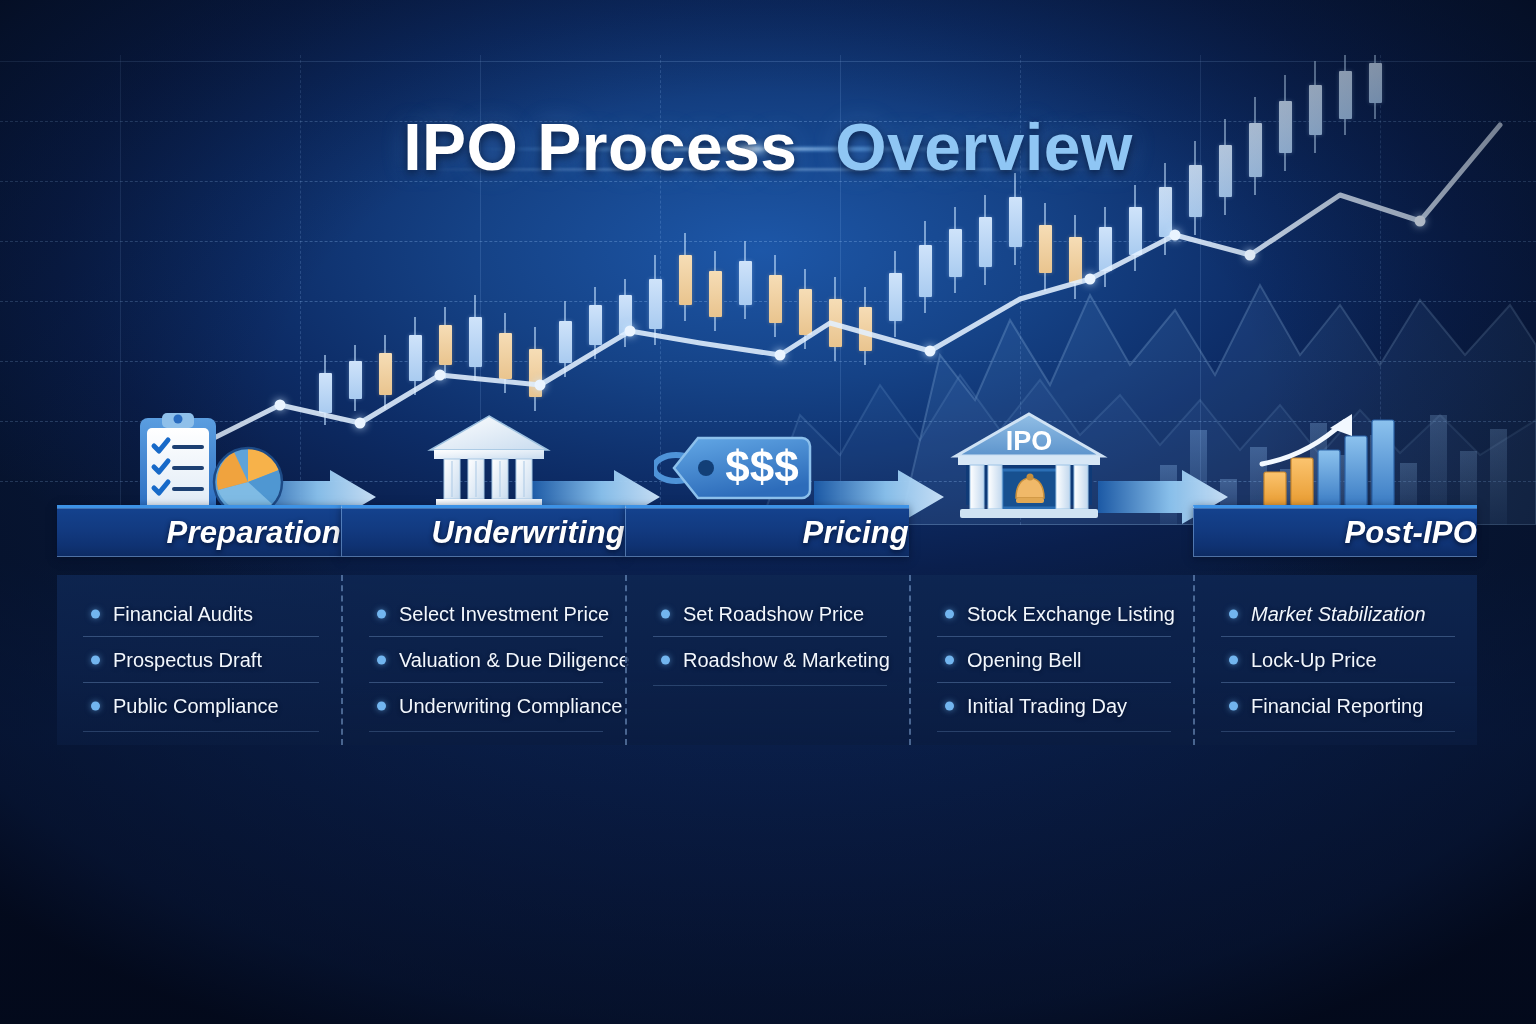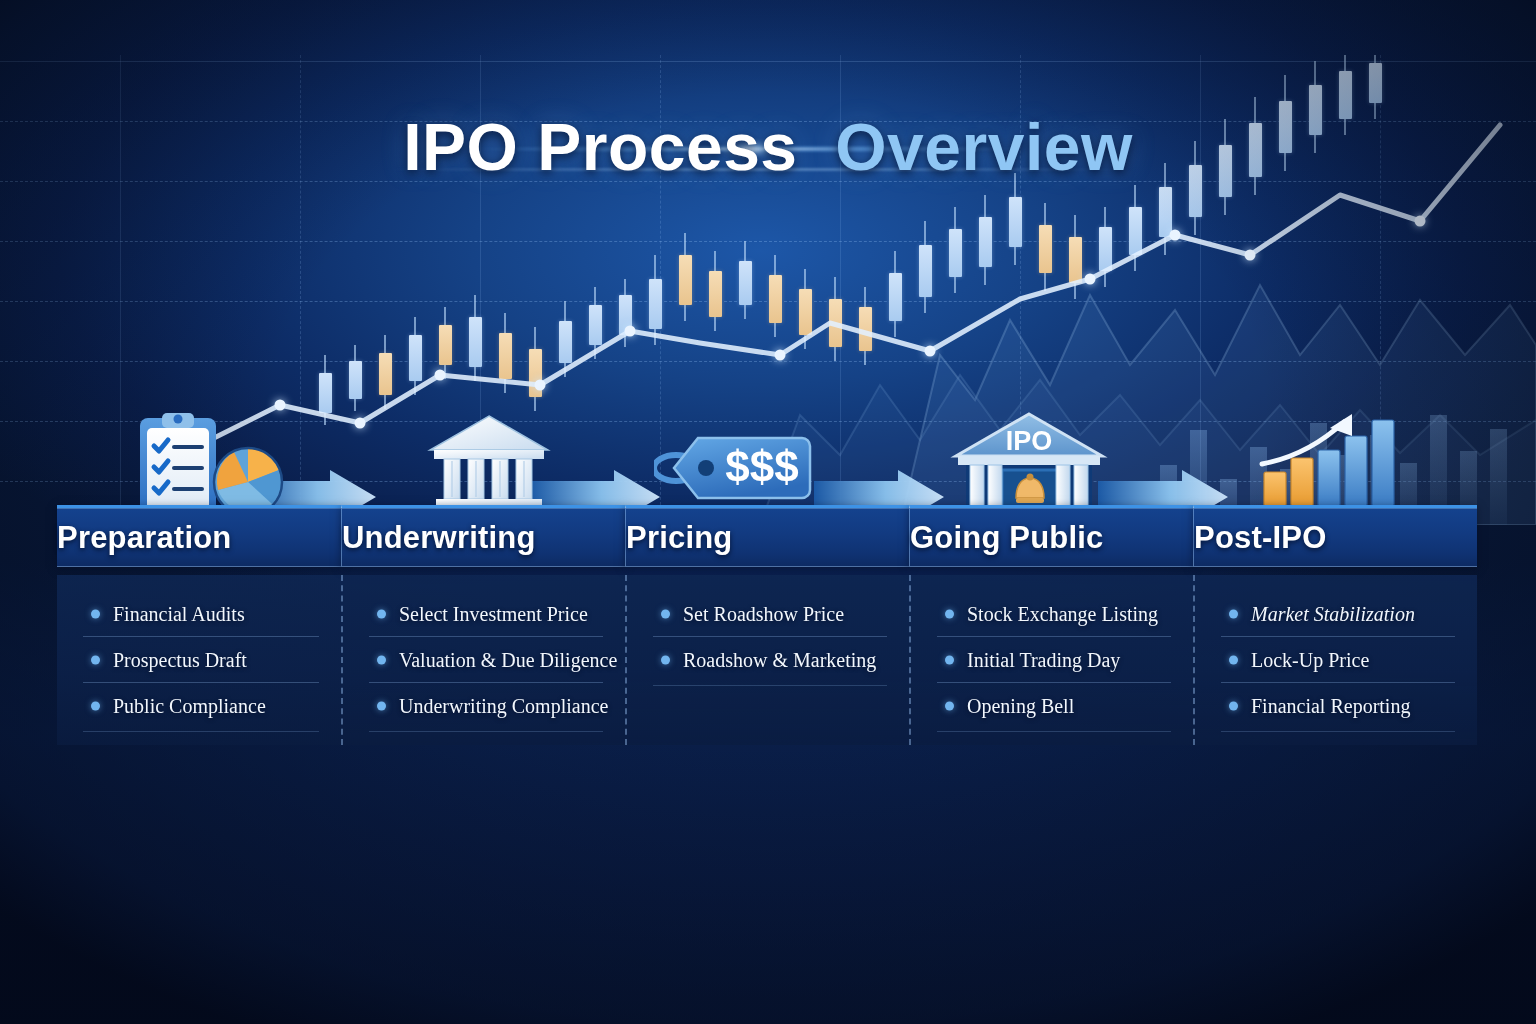--- a/index.html
+++ b/index.html
@@ -89,25 +89,25 @@
 
   
   .panel{
     position:absolute; left:57px; top:505px; width:1420px; height:240px;
   }
   .cols{ position:absolute; inset:0; display:flex; }
   .col{ position:relative; flex:1 1 0; }
 
   
   .hdr{
-    position:absolute; left:0; right:0; top:0; height:62px;
+    position:absolute; left:0; right:0; top:0; height:52px;
     background:linear-gradient(180deg,#14428e 0%,#123a80 45%,#0f3272 78%,#0d2a62 100%);
     border-top:3px solid #3d92e6;
     box-shadow:inset 0 1px 0 rgba(150,205,255,.35), 0 2px 8px rgba(3,12,35,.5);
-    display:flex; align-items:center; justify-content:flex-start;
+    display:flex; align-items:center; justify-content:flex-end;font-style:italic;
   }
   .hdr::after{
     content:""; position:absolute; left:0; right:0; bottom:0; height:1px;
     background:rgba(160,200,245,.45);
   }
   .hdr-txt{
     font-size:31px; font-weight:bold; color:#ffffff; letter-spacing:.2px;
     text-shadow:0 2px 5px rgba(4,14,40,.85);
     white-space:nowrap;
   }
@@ -120,21 +120,20 @@
   }
   .col:not(:first-child) .body{ border-left:2px dashed rgba(150,190,240,.45); }
 
   .items{ padding:16px 0 0 0; }
   .item{
     position:relative;
     height:46px;
     display:flex; align-items:center;
     padding-left:38px;
     margin:0 22px 0 18px;
-    font-family:Liberation Serif, serif;
   }
   .item:not(:last-child)::after{
     content:""; position:absolute; left:8px; right:0; bottom:0; height:1px;
     background:rgba(150,190,240,.30);
   }
   .item:last-child::after{
     content:""; position:absolute; left:8px; right:0; bottom:-3px; height:1px;
     background:rgba(150,190,240,.22);
   }
   .dot{
@@ -508,36 +507,33 @@
             </div>
             <div class="item">
               <span class="dot"></span>
               <span class="it-txt">Roadshow &amp; Marketing</span>
             </div>
           </div>
         </div>
       </div>
 
       <div class="col">
-        <div class="hdr">
-          <span class="hdr-txt">Going Public</span>
-        </div>
         <div class="body">
           <div class="items">
             <div class="item">
               <span class="dot"></span>
               <span class="it-txt">Stock Exchange Listing</span>
             </div>
             <div class="item">
               <span class="dot"></span>
+              <span class="it-txt">Opening Bell</span>
+            </div>
+            <div class="item">
+              <span class="dot"></span>
               <span class="it-txt">Initial Trading Day</span>
-            </div>
-            <div class="item">
-              <span class="dot"></span>
-              <span class="it-txt">Opening Bell</span>
             </div>
           </div>
         </div>
       </div>
 
       <div class="col">
         <div class="hdr">
           <span class="hdr-txt">Post-IPO</span>
         </div>
         <div class="body">

